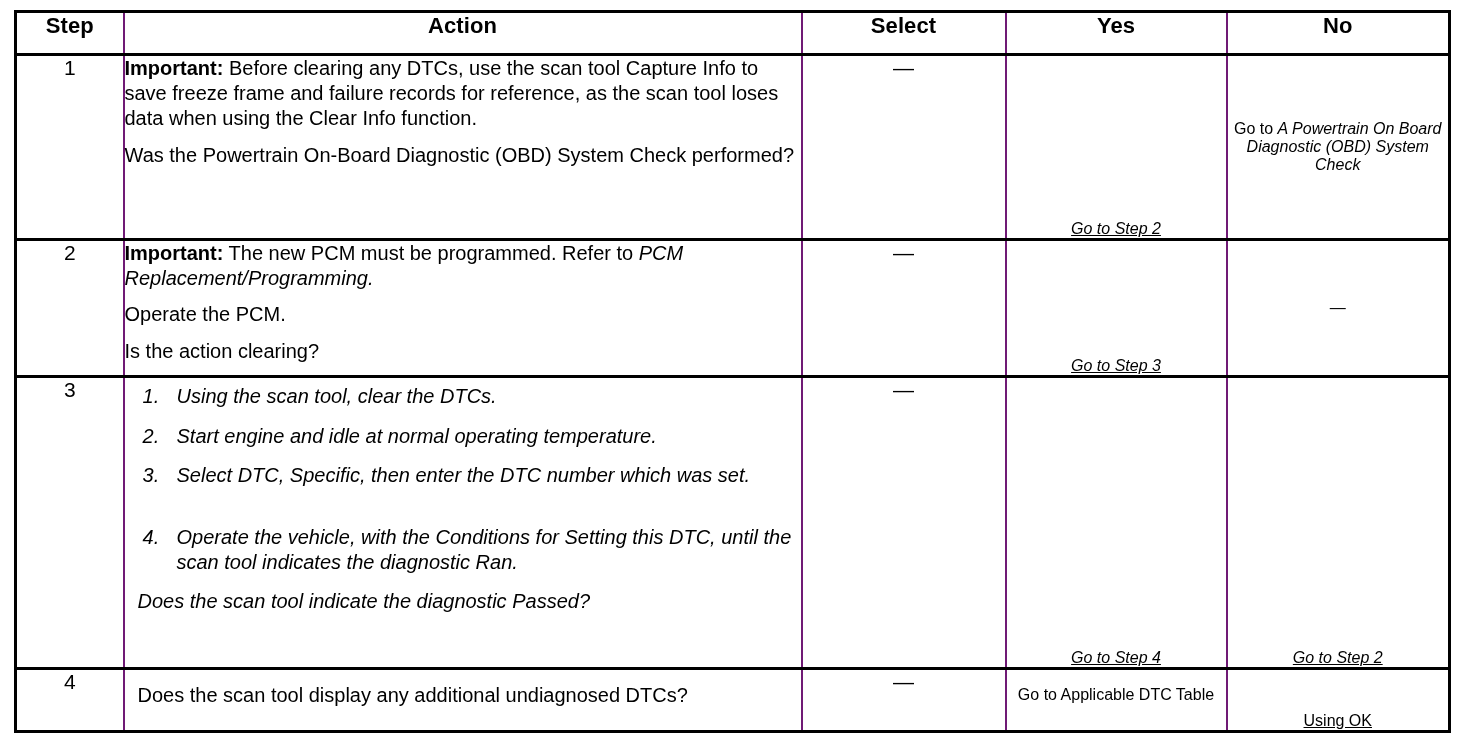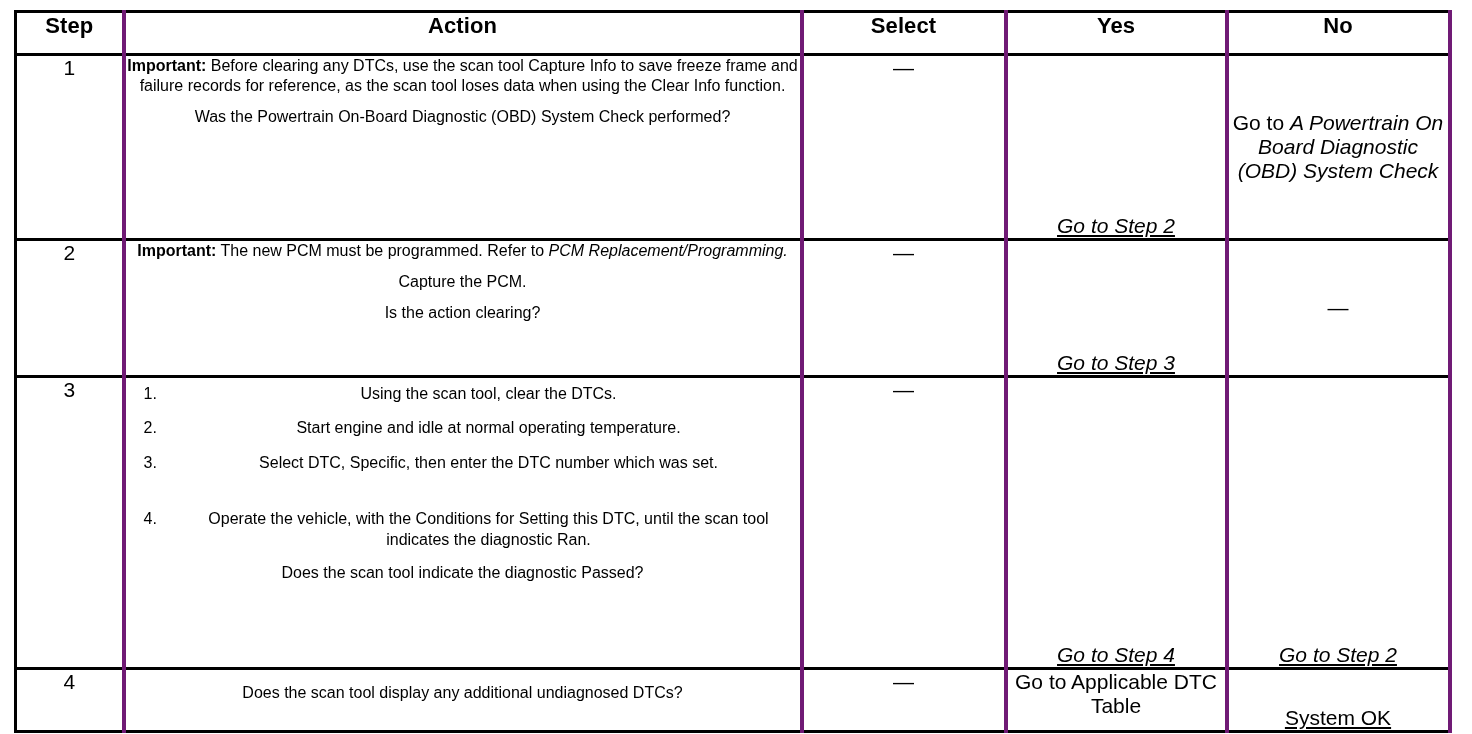--- a/index.html
+++ b/index.html
@@ -27,21 +27,21 @@
     left: 14px;
     top: 10px;
     width: 1434px;
     border-collapse: collapse;
     table-layout: fixed;
     background: #ffffff;
   }
 
   table.diag td, table.diag th {
     border-left: 2px solid #000;
-    border-right: 4px solid #701a75;
+    border-right: 2px solid #701a75;
     padding: 0;
     vertical-align: top;
     background: #ffffff;
   }
 
   
   table.diag {
     border: 3px solid #000;
   }
 
@@ -72,34 +72,34 @@
   }
 
   td.step {
     text-align: center;
     vertical-align: middle;
     font-size: 21px;
   }
 
   td.action {
     padding: 8px 14px 6px 10px;
-    font-size: 16px;
+    font-size: 20px;
     line-height: 1.26;
-    text-align: center;
+    text-align: left;
   }
 
   td.values {
     text-align: center;
     vertical-align: middle;
     font-size: 21px;
   }
 
   td.yesno {
     text-align: center;
-    font-size: 21px;
+    font-size: 16px;
     padding: 6px 6px 4px 6px;
   }
   td.yesno.bottom { vertical-align: bottom; text-decoration: underline; }
   td.yesno.middle { vertical-align: middle; }
   td.yesno.top    { vertical-align: top; }
 
   .ital { font-style: italic; }
   .bold { font-weight: bold; }
 
   .para { margin: 0 0 11px 0; }
@@ -171,50 +171,50 @@
           <span>Go to </span><span class="ital">A Powertrain On Board Diagnostic (OBD) System Check</span>
         </td>
       </tr>
 
       <tr>
         <td class="step">2</td>
         <td class="action" style="height:134px;">
           <p class="para">
             <span class="bold">Important:</span><span> The new PCM must be programmed. Refer to </span><span class="ital">PCM Replacement/Programming.</span>
           </p>
-          <p class="para">Capture the PCM.</p>
+          <p class="para">Operate the PCM.</p>
           <p class="para">Is the action clearing?</p>
         </td>
         <td class="values">—</td>
         <td class="yesno bottom ital">Go to Step 3</td>
         <td class="yesno middle">—</td>
       </tr>
 
       <tr>
         <td class="step">3</td>
-        <td class="action" style="height:289px;">
+        <td class="action" style="height:289px;font-style:italic;">
           <ol class="steps">
             <li>Using the scan tool, clear the DTCs.</li>
             <li>Start engine and idle at normal operating temperature.</li>
             <li>Select DTC, Specific, then enter the DTC number which was set.</li>
             <li>Operate the vehicle, with the Conditions for Setting this DTC, until the scan tool indicates the diagnostic Ran.</li>
           </ol>
           <p class="tail-q">Does the scan tool indicate the diagnostic Passed?</p>
         </td>
         <td class="values">—</td>
         <td class="yesno bottom ital">Go to Step 4</td>
         <td class="yesno bottom ital">Go to Step 2</td>
       </tr>
 
       <tr>
         <td class="step">4</td>
         <td class="action" style="height:60px;">
           <p class="tail-q">Does the scan tool display any additional undiagnosed DTCs?</p>
         </td>
         <td class="values">—</td>
-        <td class="yesno top" style="padding-top:0;">Go to Applicable DTC Table</td>
-        <td class="yesno bottom">System OK</td>
+        <td class="yesno top" style="padding-top:16px;">Go to Applicable DTC Table</td>
+        <td class="yesno bottom">Using OK</td>
       </tr>
 
     </tbody>
   </table>
 
 </div>
 
 </body></html>

